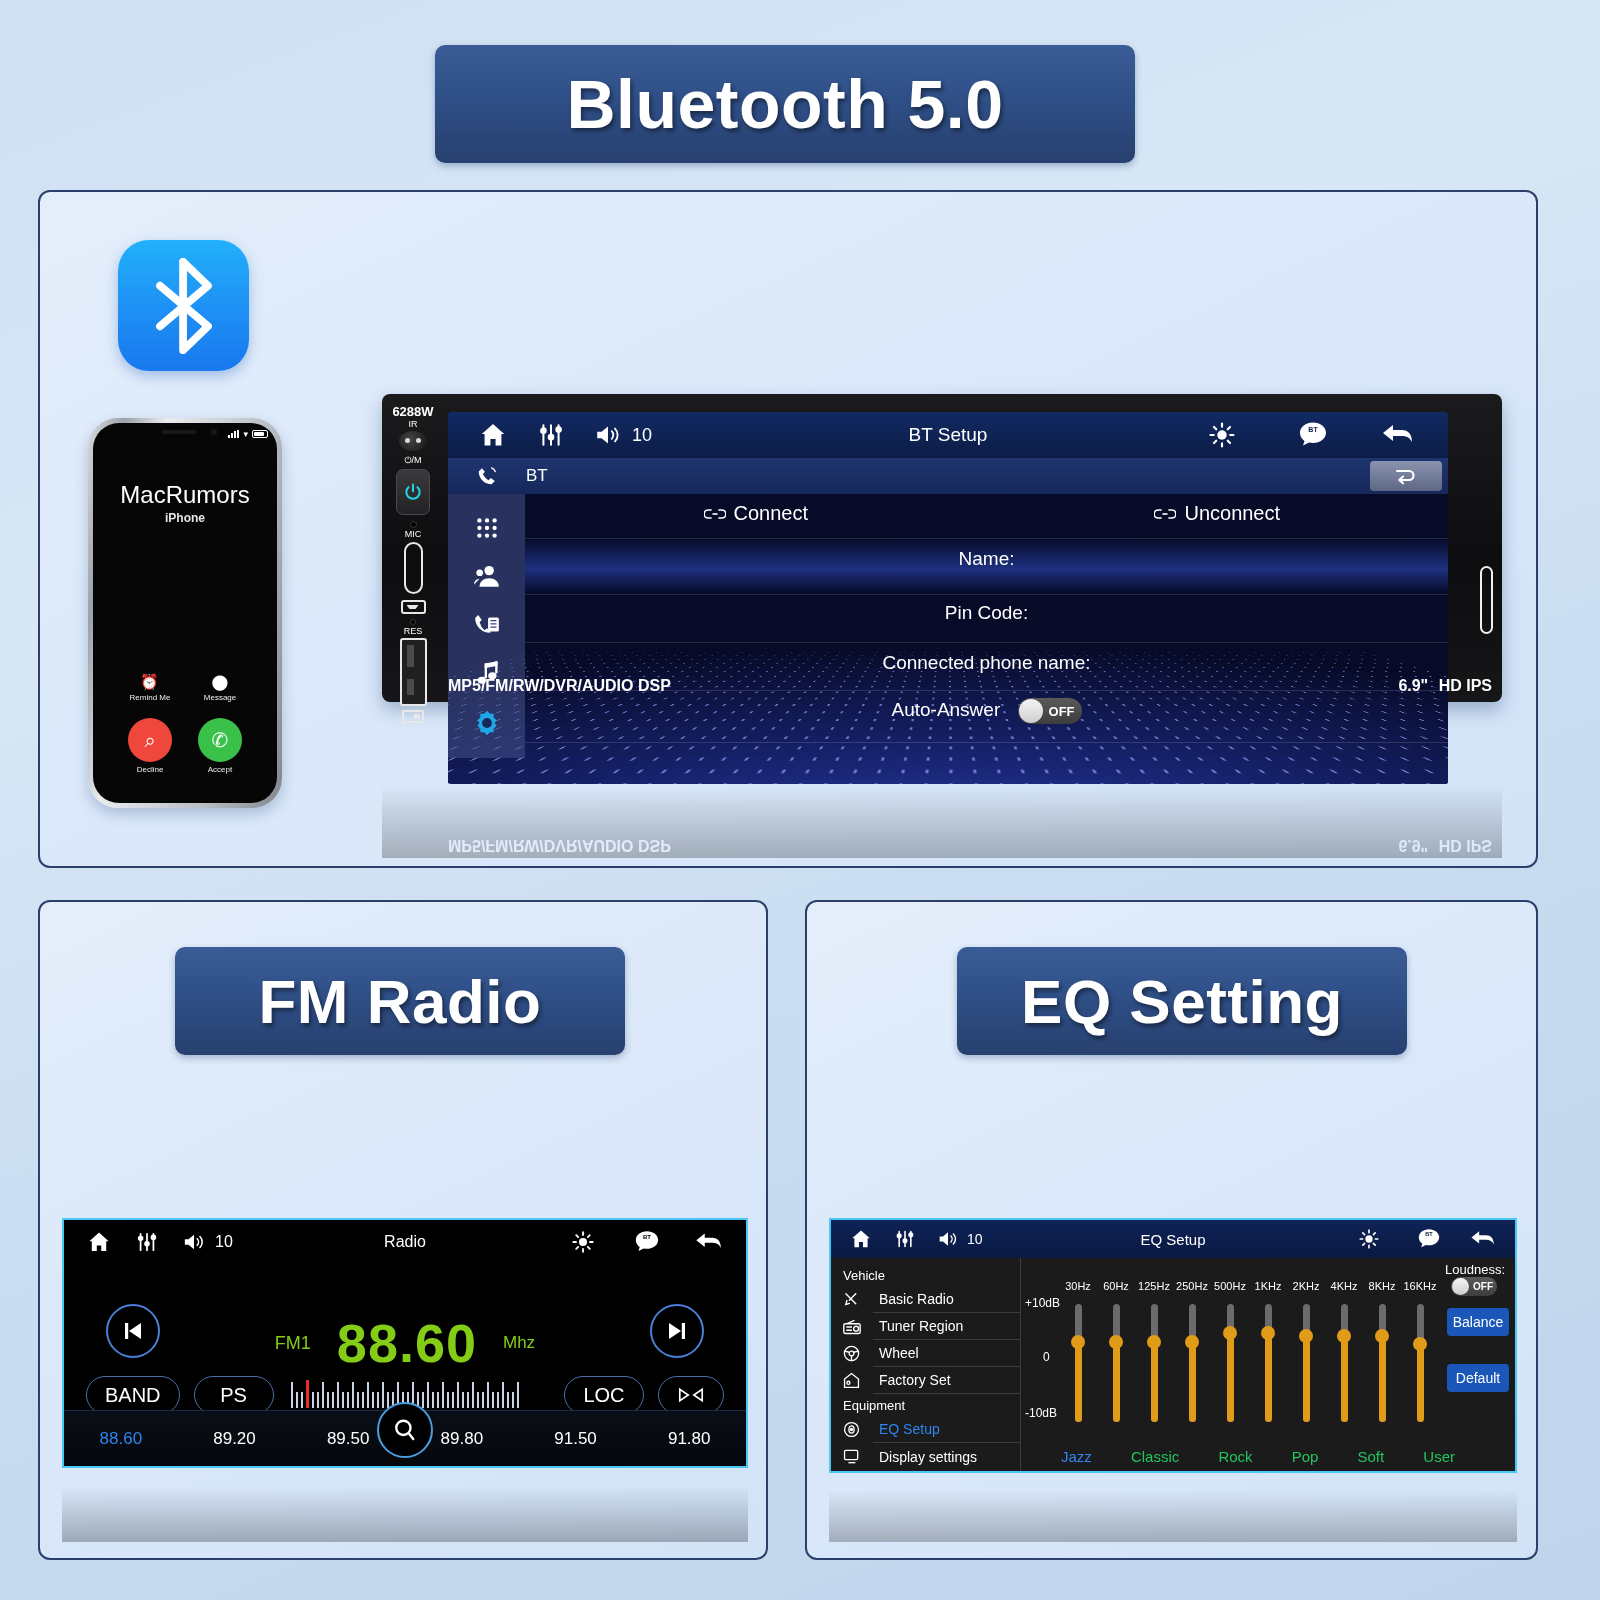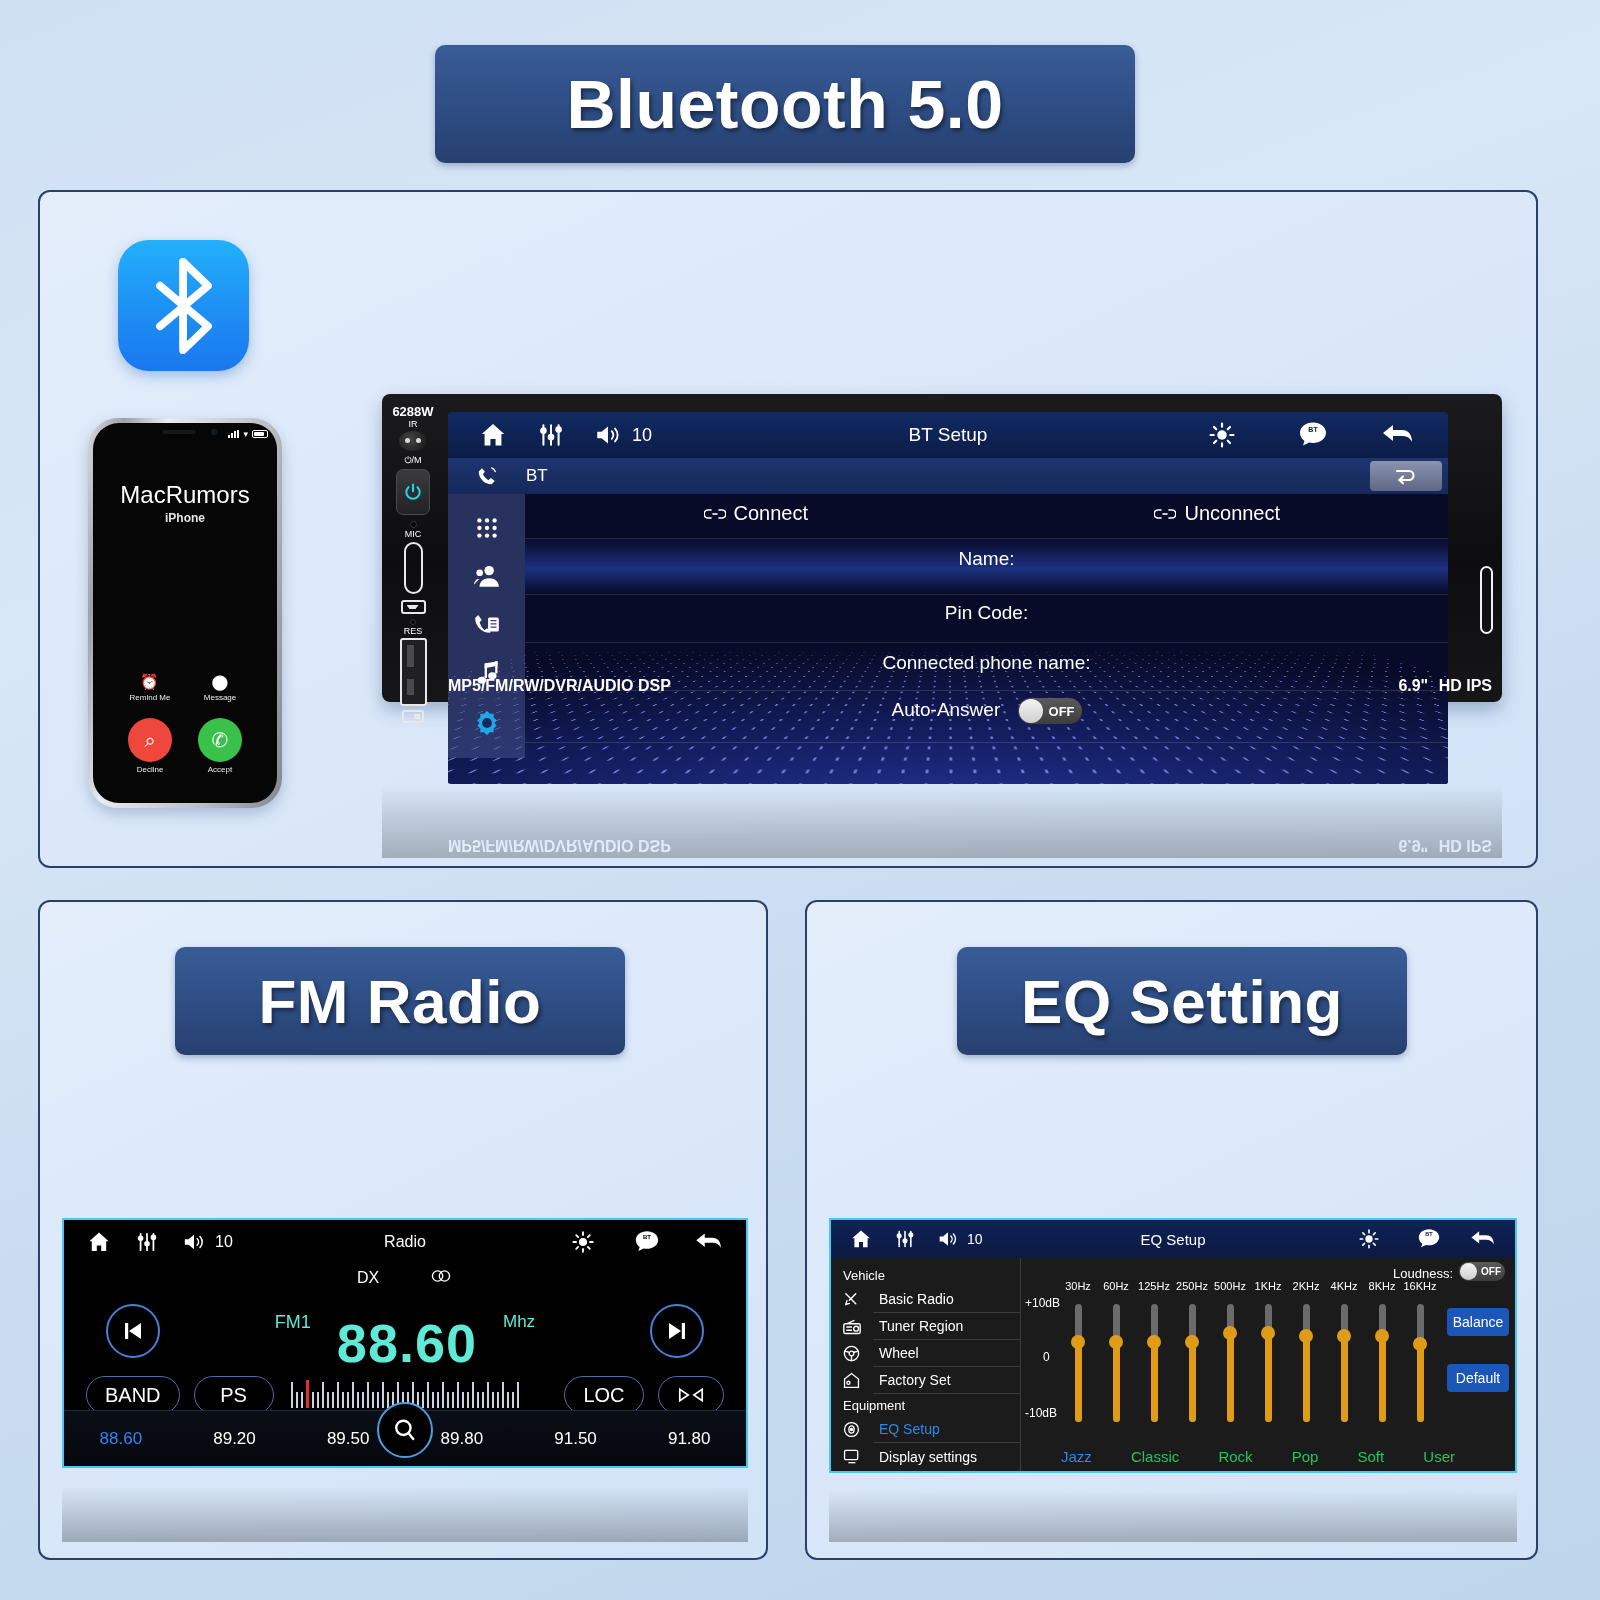--- a/index.html
+++ b/index.html
@@ -206,21 +206,21 @@
   }
   #eq-top { height:38px; background:linear-gradient(180deg,#0f2356,#0a1942); display:flex; align-items:center; color:#fff; position:relative;}
   #eq-title { position:absolute; left:0; right:0; text-align:center; font-size:15px; }
   #eq-side { position:absolute; left:0; top:38px; bottom:0; width:190px; background:#1b1b1b; border-right:1px solid #3c3c3c; color:#fff; padding-top:6px;}
   .eq-group { font-size:13px; padding:4px 0 3px 12px; color:#fff;}
   .eq-item { display:flex; align-items:center; height:27px; padding-left:12px; }
   .eq-item .ico { width:30px; display:flex; align-items:center; color:#fff;}
   .eq-item .txt { font-size:14px; color:#fff; border-bottom:1px solid #3c3c3c; flex:1; height:100%; display:flex; align-items:center; padding-left:6px;}
   .eq-item.sel .txt { color:#2f86f0; }
   #eq-main { position:absolute; left:190px; right:0; top:38px; bottom:0; }
-  #loudness { position:absolute; right:10px; top:4px; display:flex; align-items:flex-end; color:#fff; font-size:13px;}
+  #loudness { position:absolute; right:10px; top:4px; display:flex; align-items:flex-start; color:#fff; font-size:13px;flex-direction:column;}
   .toggle-sm { display:inline-flex; align-items:center; width:46px; height:19px; border-radius:10px;
     background: linear-gradient(180deg,#5a5a5a,#3d3d3d); margin-left:6px; position:relative;}
   .toggle-sm .knob { width:17px;height:17px;border-radius:50%;background:linear-gradient(180deg,#f4f4f4,#cfcfcf); margin-left:1px;}
   .toggle-sm .st { color:#fff; font-size:10px; font-weight:bold; margin-left:4px;}
   #bands { position:absolute; left:46px; right:84px; top:24px; height:142px; display:flex; justify-content:space-between;}
   .band { width:22px; position:relative; display:flex; flex-direction:column; align-items:center;}
   .band .flabel { color:#fff; font-size:11px; position:absolute; top:-2px; white-space:nowrap; }
   .band .track { position:absolute; top:22px; width:7px; height:118px; background:#6b6b6b; border-radius:4px;}
   .band .fill { position:absolute; width:7px; background:#e09c18; border-radius:4px; bottom:0;}
   .band .knob { position:absolute; width:14px;height:14px;border-radius:50%; background:#e09c18; left:50%; transform:translateX(-50%);}
@@ -528,42 +528,33 @@
           </svg>
       </span>
       <span class="tb-right" style="right:22px;">
         <svg width="30" height="22" viewBox="0 0 34 26" fill="#fff">
             <path d="M12 3 2 11l10 8v-5h9c5 0 8 2 10 6 0-8-4-12-10-12h-9z"></path>
           </svg>
       </span>
     </div>
 
     <div id="fm-mid">
-      <div style="position:absolute;left:0;right:0;top:4px;display:flex;justify-content:center;gap:50px;align-items:center;color:#fff;">
-        <span style="font-size:16px;">DX</span>
-        <span>
-          <svg width="24" height="16" viewBox="0 0 28 16" fill="none" stroke="#fff" stroke-width="1.6">
-              <circle cx="10" cy="8" r="6"></circle>
-              <circle cx="18" cy="8" r="6"></circle>
-            </svg>
-        </span>
-      </div>
       <div class="circ-btn" style="position:absolute;left:42px;top:40px;">
         <svg width="24" height="22" viewBox="0 0 24 22" fill="#fff">
             <path d="M20 3 8 11l12 8z"></path>
             <rect x="4" y="3" width="3.2" height="16"></rect>
           </svg>
       </div>
       <div class="circ-btn" style="position:absolute;right:42px;top:40px;">
         <svg width="24" height="22" viewBox="0 0 24 22" fill="#fff">
             <path d="M4 3 16 11 4 19z"></path>
             <rect x="16.8" y="3" width="3.2" height="16"></rect>
           </svg>
       </div>
-      <div style="position:absolute;left:0;right:0;top:48px;display:flex;justify-content:center;color:#5eead4;">
+      <div style="position:absolute;left:0;right:0;top:48px;display:flex;align-items:center;justify-content:center;color:#84cc16;">
         <span style="font-size:18px;">FM1</span>
         <span style="font-size:54px;font-weight:bold;margin:0 26px;letter-spacing:1px;">88.60</span>
         <span style="font-size:17px;">Mhz</span>
       </div>
 
       <div style="position:absolute;left:22px;top:112px;display:flex;gap:14px;">
         <span class="pill-btn">BAND</span>
         <span class="pill-btn">PS</span>
       </div>
       <div id="tune-scale" style="position:absolute;left:50%;transform:translateX(-50%);top:114px;">

